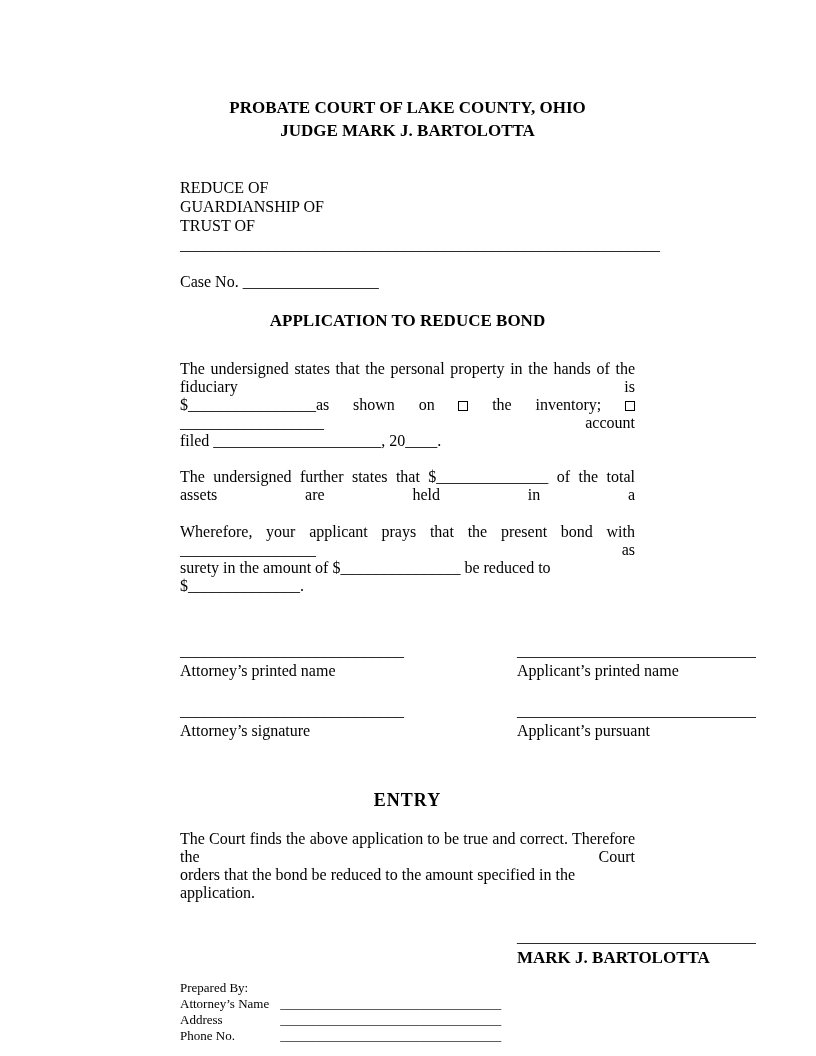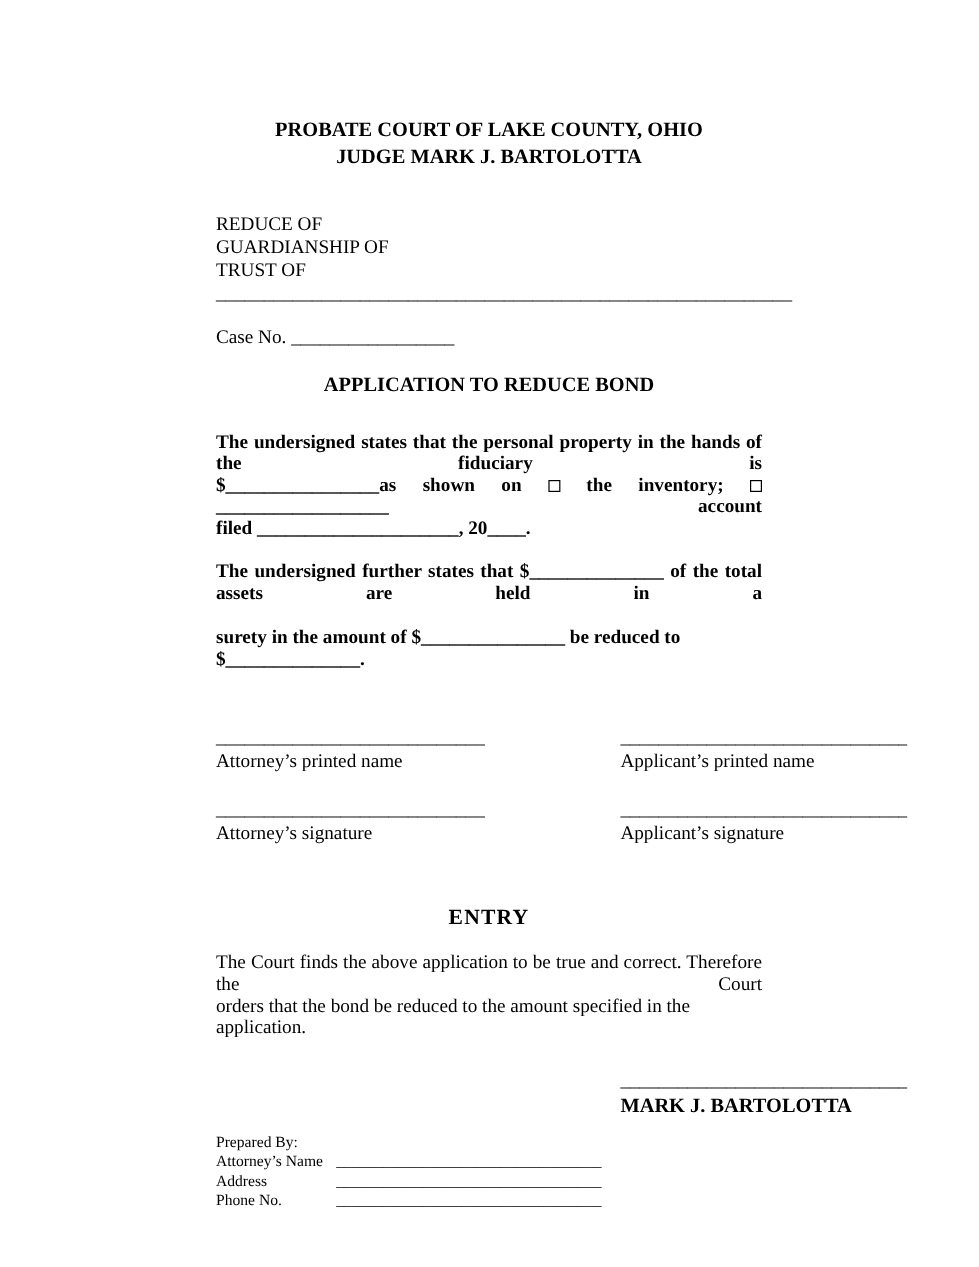--- a/index.html
+++ b/index.html
@@ -25,21 +25,21 @@
   }
   .caption { line-height: 19px; margin-bottom: 18px; }
   .case-row { line-height: 19px; margin-bottom: 18px; }
   .doc-title {
     text-align: center;
     font-weight: bold;
     font-size: 17px;
     line-height: 23px;
     margin-bottom: 28px;
   }
-  .para { margin-bottom: 18px; font-weight: bold; }
+  .para { margin-bottom: 18px; }
   .para2 { margin-bottom: 19px; }
   .jline { text-align: justify; text-align-last: justify; }
   .lline { text-align: left; }
   .blank { white-space: nowrap; }
   .checkbox {
     display: inline-block;
     width: 10px;
     height: 10px;
     border: 1px solid #000;
     vertical-align: -1px;
@@ -94,20 +94,21 @@
     <div class="jline">The undersigned states that the personal property  in the hands of the fiduciary is</div>
     <div class="jline"><span>$________________as shown on</span> <span class="checkbox"></span> <span>the inventory;</span> <span class="checkbox"></span><span>__________________ account</span></div>
     <div class="lline">filed _____________________, 20____.</div>
   </div>
 
   <div class="para para2">
     <div class="jline">The undersigned further states that $______________ of the total assets are held in a</div>
   </div>
 
   <div class="para">
+    <div class="jline">Wherefore, your applicant prays that the present bond with _________________ as</div>
     <div class="lline">surety in the amount of $_______________ be reduced to $______________.</div>
   </div>
 
   <section class="sig-block">
     <div class="sig-row">
       <div class="sig-col-left">
         <div class="blank">____________________________</div>
         <div class="sig-label">Attorney’s printed name</div>
       </div>
       <div class="sig-col-right">
@@ -115,21 +116,21 @@
         <div class="sig-label">Applicant’s printed name</div>
       </div>
     </div>
     <div class="sig-row second">
       <div class="sig-col-left">
         <div class="blank">____________________________</div>
         <div class="sig-label">Attorney’s signature</div>
       </div>
       <div class="sig-col-right">
         <div class="blank">______________________________</div>
-        <div class="sig-label">Applicant’s signature</div>
+        <div class="sig-label">Applicant’s pursuant</div>
       </div>
     </div>
   </section>
 
   <div class="entry-title">ENTRY</div>
 
   <div class="entry-para">
     <div class="jline">The Court finds the above application to be true and correct.  Therefore the Court</div>
     <div class="lline">orders that the bond be reduced to the amount specified in the application.</div>
   </div>

